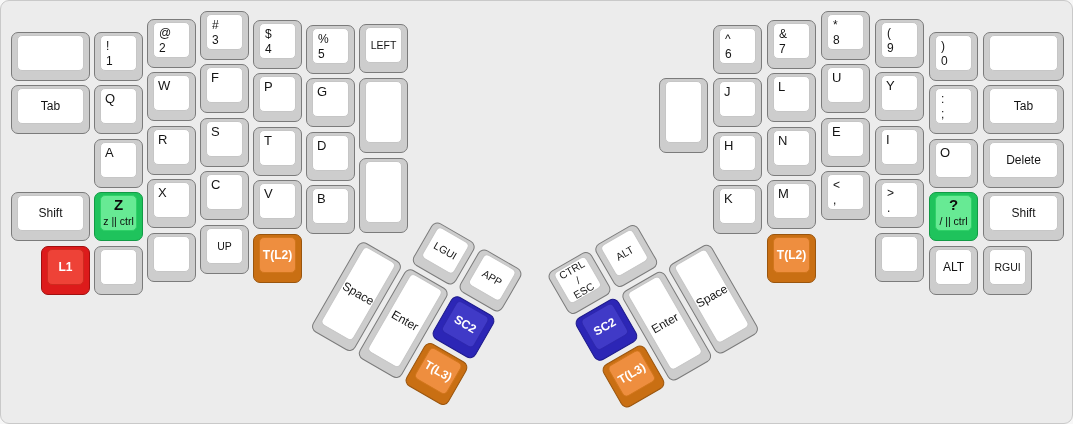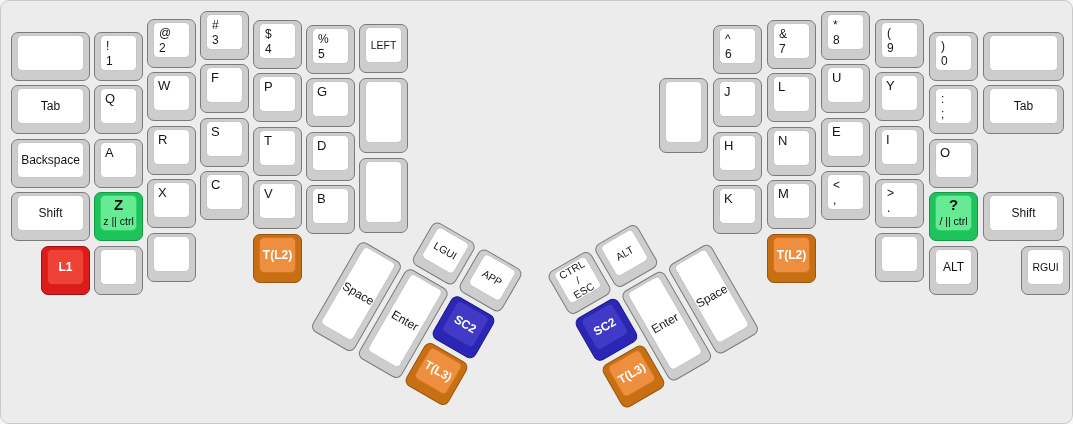--- a/index.html
+++ b/index.html
@@ -102,25 +102,20 @@
   <div class="key" style="left:252px;top:72px">
       <div class="cap"><span>P</span></div>
     </div>
   <div class="key" style="left:305px;top:77px">
       <div class="cap"><span>G</span></div>
     </div>
   <div class="key" style="left:358px;top:77px;height:75px">
       <div class="cap"></div>
     </div>
 
-  <div class="key" style="left:10px;top:138px;width:79px">
-      <div class="cap ctr">
-        <span>Backspace</span>
-      </div>
-    </div>
   <div class="key" style="left:93px;top:138px">
       <div class="cap"><span>A</span></div>
     </div>
   <div class="key" style="left:146px;top:125px">
       <div class="cap"><span>R</span></div>
     </div>
   <div class="key" style="left:199px;top:117px">
       <div class="cap"><span>S</span></div>
     </div>
   <div class="key" style="left:252px;top:126px">
@@ -161,20 +156,25 @@
       <div class="cap ctr">
         <span>L1</span>
       </div>
     </div>
   <div class="key" style="left:93px;top:245px">
       <div class="cap"></div>
     </div>
   <div class="key" style="left:146px;top:232px">
       <div class="cap"></div>
     </div>
+  <div class="key" style="left:199px;top:224px">
+      <div class="cap ctr small">
+        <span>UP</span>
+      </div>
+    </div>
   <div class="key korg" style="left:252px;top:233px">
       <div class="cap ctr">
         <span>T(L2)</span>
       </div>
     </div>
 
   <div class="thumb" id="thumb-left">
     <div class="key" style="left:54px;top:0">
         <div class="cap ctr small">
           <span>LGUI</span>
@@ -276,20 +276,25 @@
     </div>
   <div class="key" style="left:820px;top:117px">
       <div class="cap"><span>E</span></div>
     </div>
   <div class="key" style="left:874px;top:125px">
       <div class="cap"><span>I</span></div>
     </div>
   <div class="key" style="left:928px;top:138px">
       <div class="cap"><span>O</span></div>
     </div>
+  <div class="key" style="left:982px;top:138px;width:81px">
+      <div class="cap ctr">
+        <span>Delete</span>
+      </div>
+    </div>
 
   <div class="key" style="left:712px;top:184px">
       <div class="cap"><span>K</span></div>
     </div>
   <div class="key" style="left:766px;top:179px">
       <div class="cap"><span>M</span></div>
     </div>
   <div class="key" style="left:820px;top:170px">
       <div class="cap two">
         <span>&lt;</span>
@@ -320,21 +325,21 @@
       </div>
     </div>
   <div class="key" style="left:874px;top:232px">
       <div class="cap"></div>
     </div>
   <div class="key" style="left:928px;top:245px">
       <div class="cap ctr">
         <span>ALT</span>
       </div>
     </div>
-  <div class="key" style="left:1020px;top:245px">
+  <div class="key" style="left:982px;top:245px">
       <div class="cap ctr small">
         <span>RGUI</span>
       </div>
     </div>
 
   <div class="thumb" id="thumb-right">
     <div class="key" style="left:0;top:0">
         <div class="cap ctr pre"><span>CTRL
 /
 ESC</span></div>

